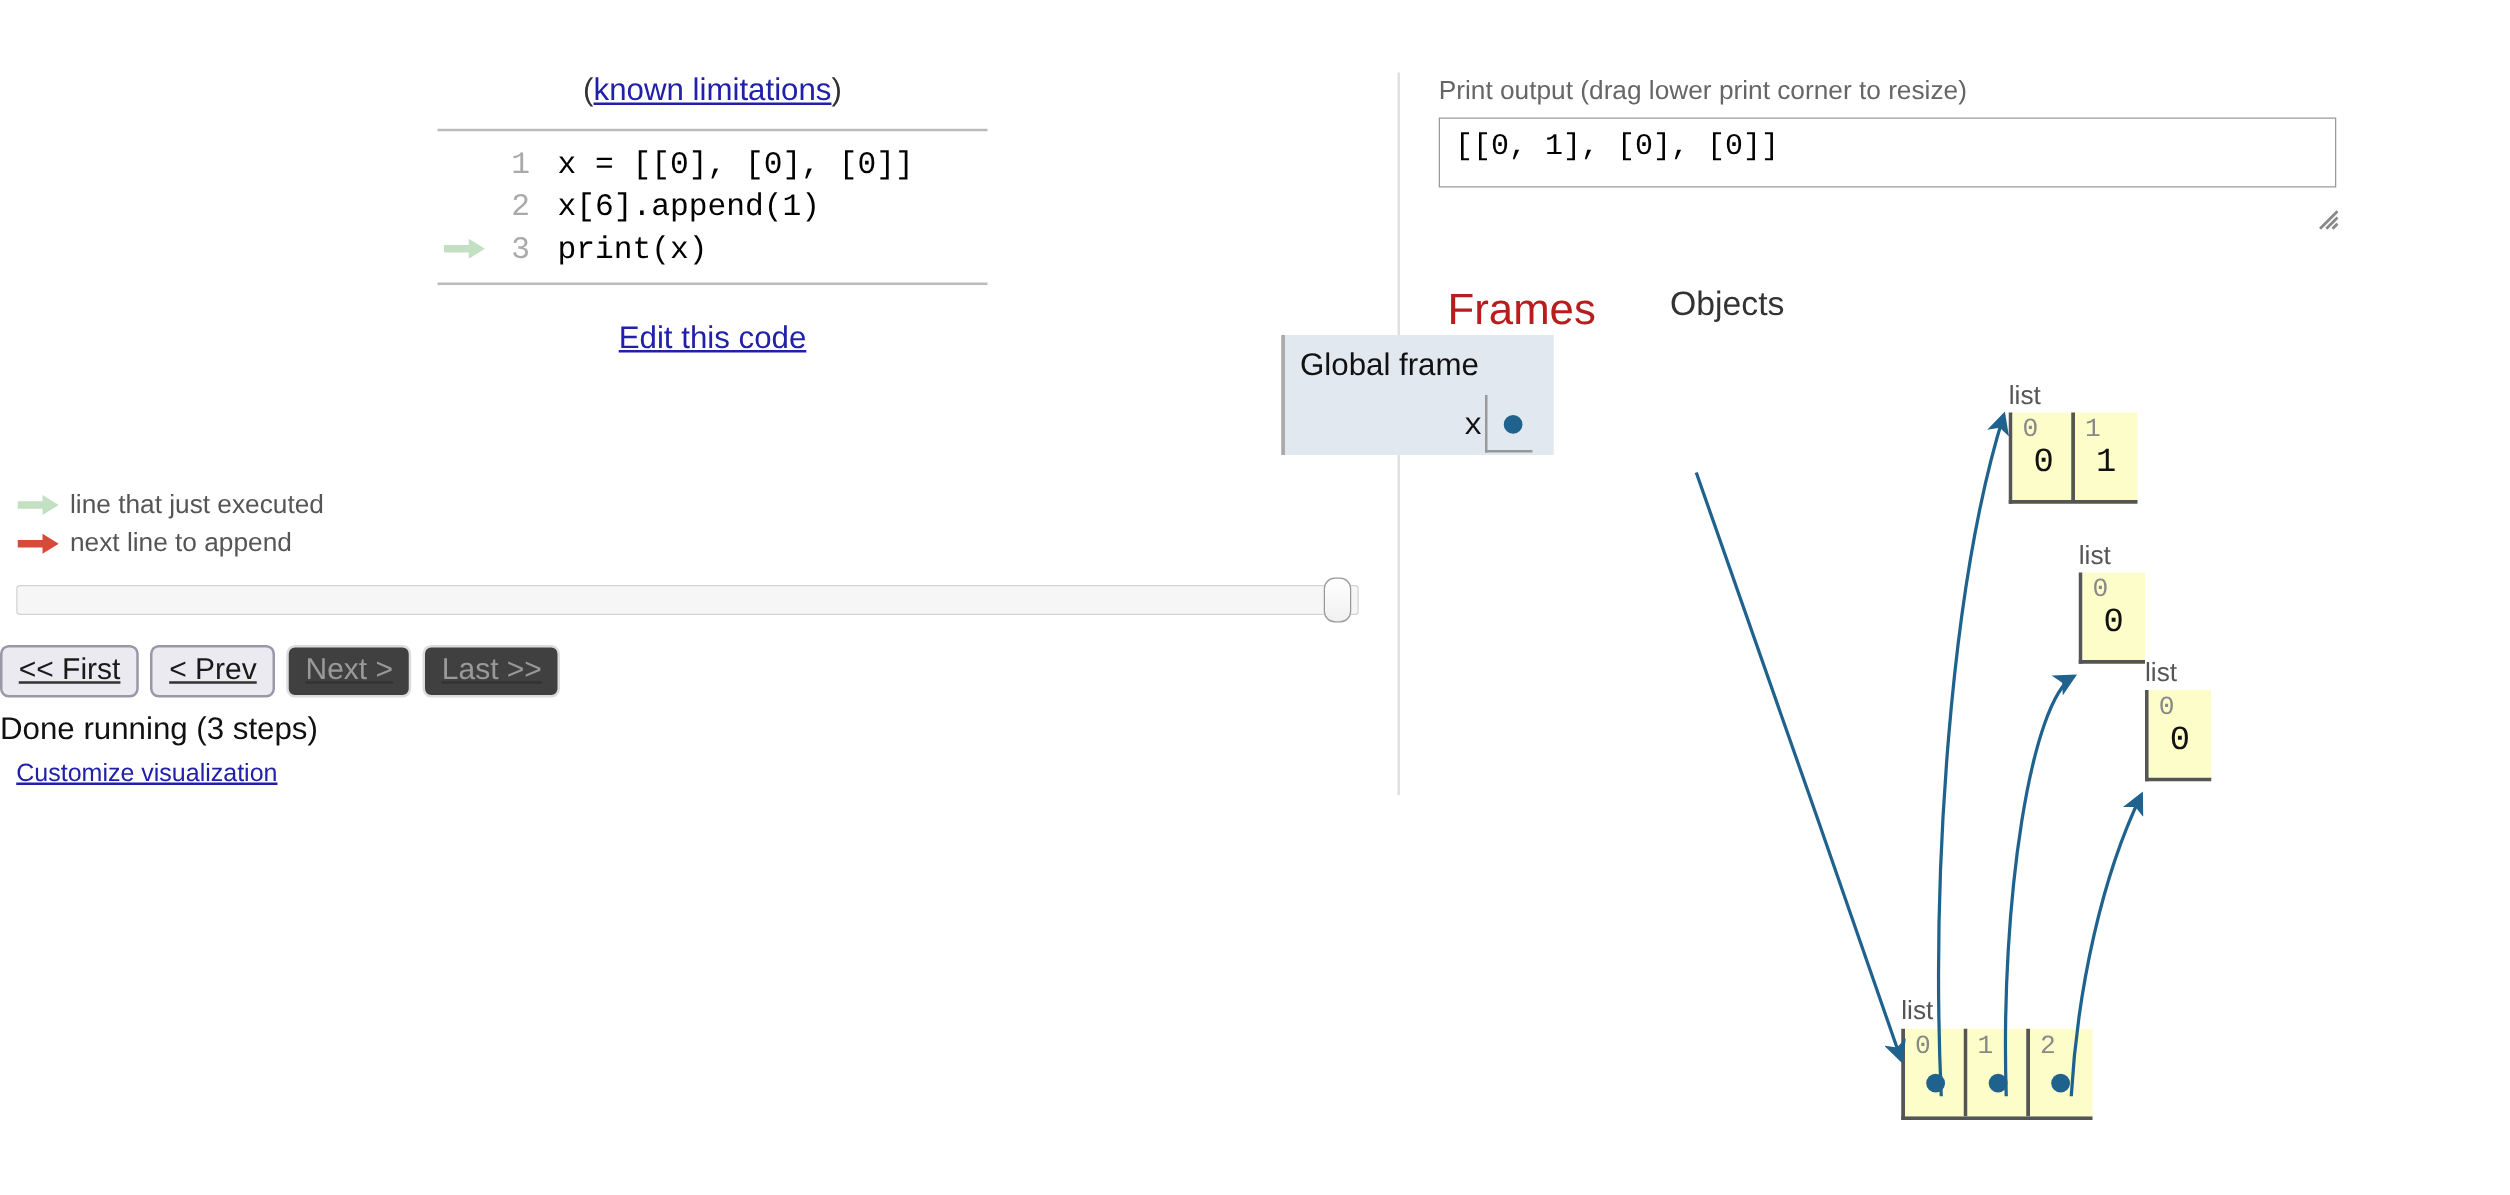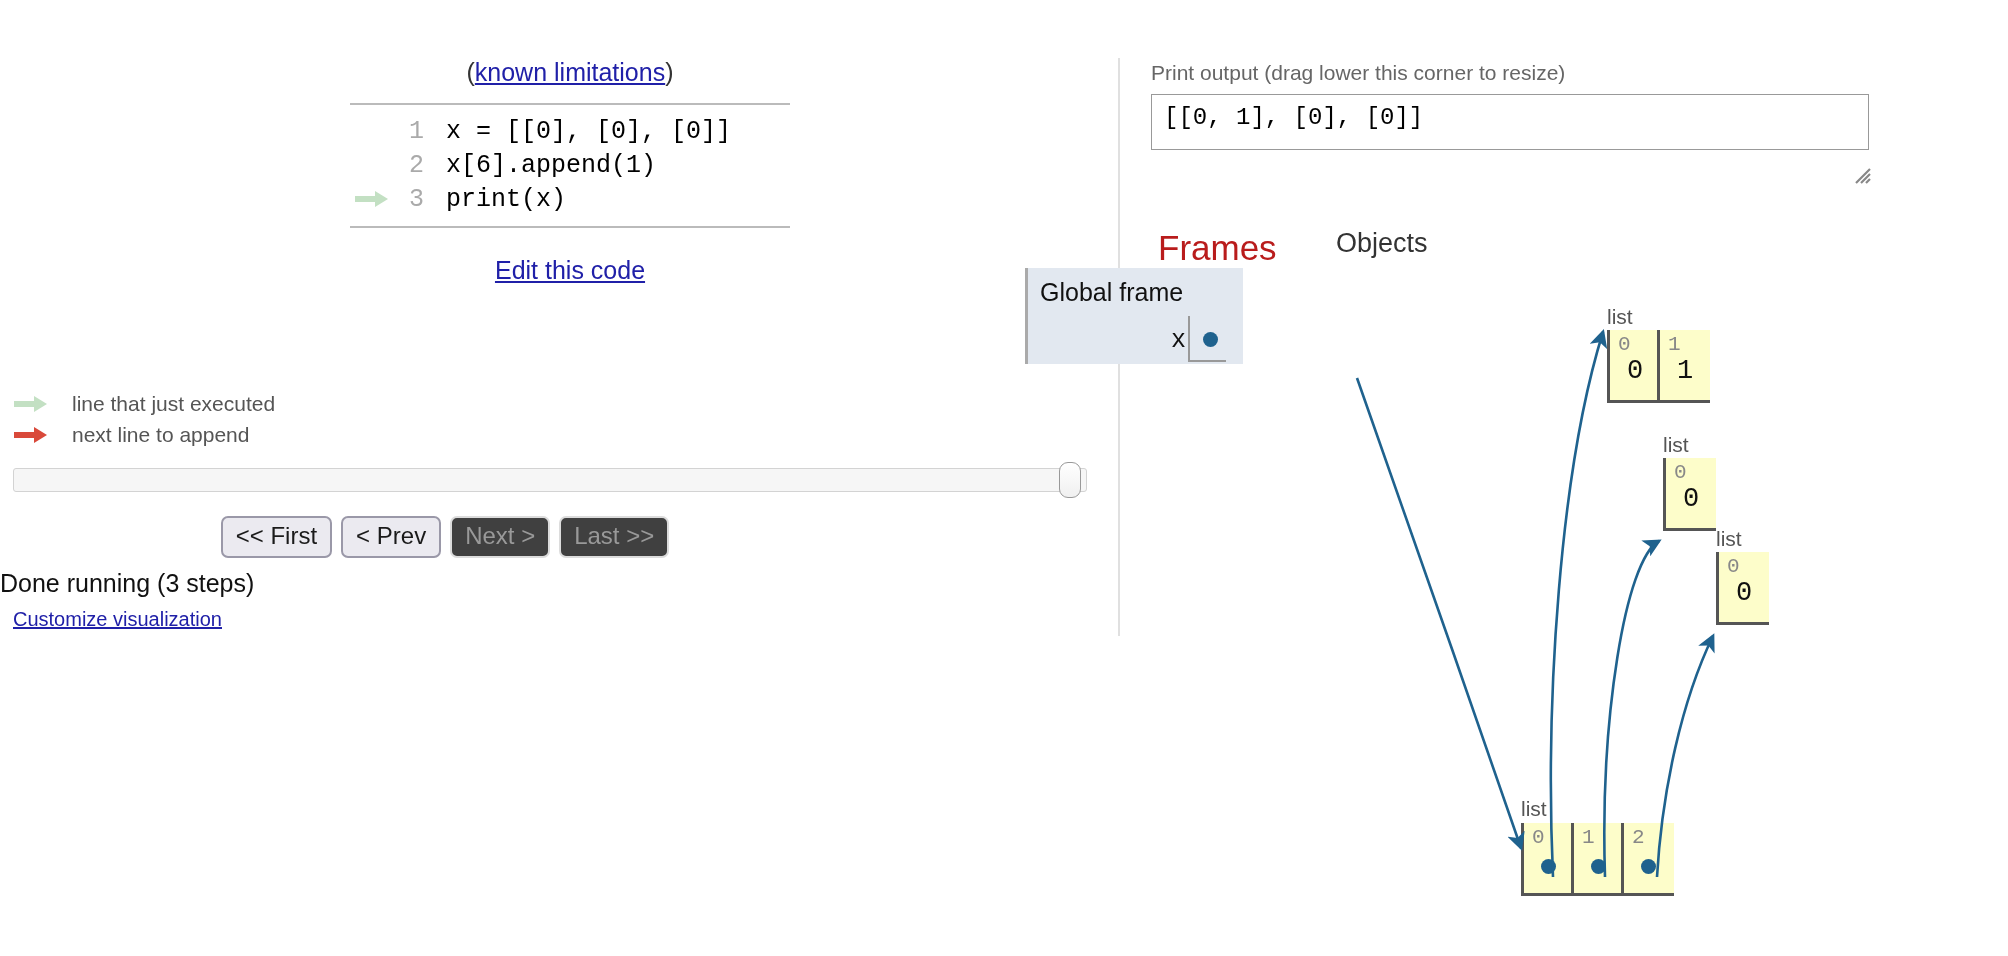--- a/index.html
+++ b/index.html
@@ -98,21 +98,20 @@
     position: absolute;
     left: 14px;
     top: 388px;
     font-size: 21px;
     color: #555555;
   }
   .legend-row {
     display: flex;
     align-items: center;
     height: 31px;
-    gap: 16px;
   }
   .legend-arrow {
     width: 36px;
     flex: 0 0 36px;
     display: flex;
     align-items: center;
   }
   .legend-text { margin-left: 6px; }
 
   #slider-track {
@@ -138,22 +137,23 @@
     box-sizing: border-box;
     cursor: pointer;
   }
 
   #button-row {
     position: absolute;
     left: 0;
     top: 516px;
     width: 890px;
     display: flex;
-    justify-content: center;
+    justify-content: flex-start;
     gap: 9px;
+    text-decoration: underline;
   }
   .nav-btn {
     font-family: "Liberation Sans", sans-serif;
     font-size: 24px;
     padding: 5px 13px 7px 13px;
     border-radius: 7px;
     background: #ffffff;
     cursor: pointer;
     line-height: 1.1;
   }
@@ -452,21 +452,21 @@
   <div id="customize-link-wrap">
     <a class="tutor-link" href="#">Customize visualization</a>
   </div>
 
 </div>
 
 <div id="panel-divider"></div>
 
 <div id="right-panel">
 
-  <div id="print-output-label">Print output (drag lower this corner to resize)</div>
+  <div id="print-output-label">Print output (drag lower print corner to resize)</div>
 
   <div id="print-output-box">[[0, 1], [0], [0]]</div>
 
   <div id="resize-grip">
     <svg width="18" height="18" viewBox="0 0 18 18">
       <path d="M17 3 L3 17 M17 8 L8 17 M17 13 L13 17" stroke="#888888" stroke-width="2.2"></path>
     </svg>
   </div>
 
 </div>

